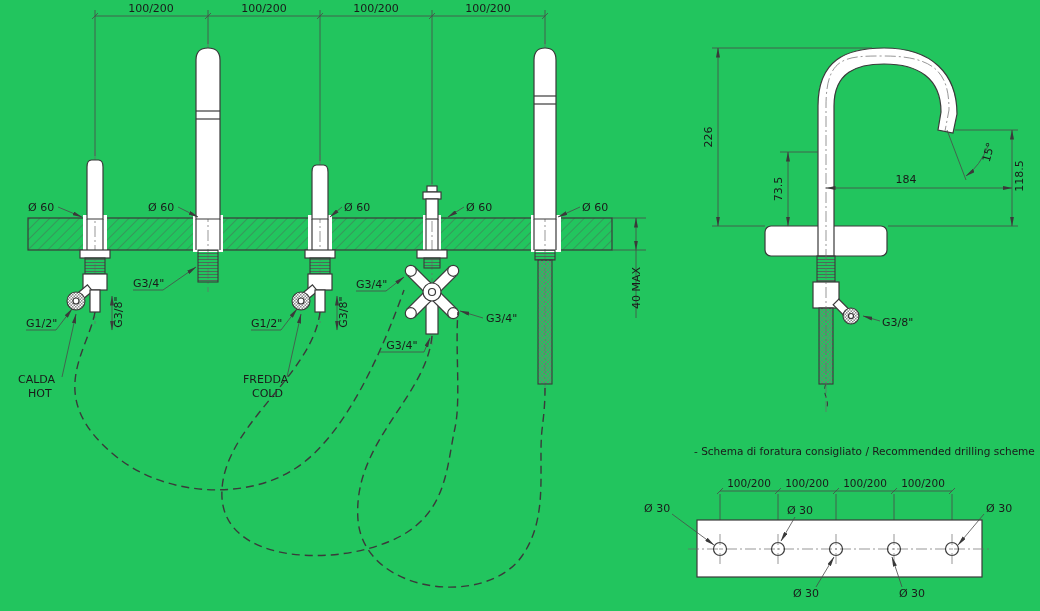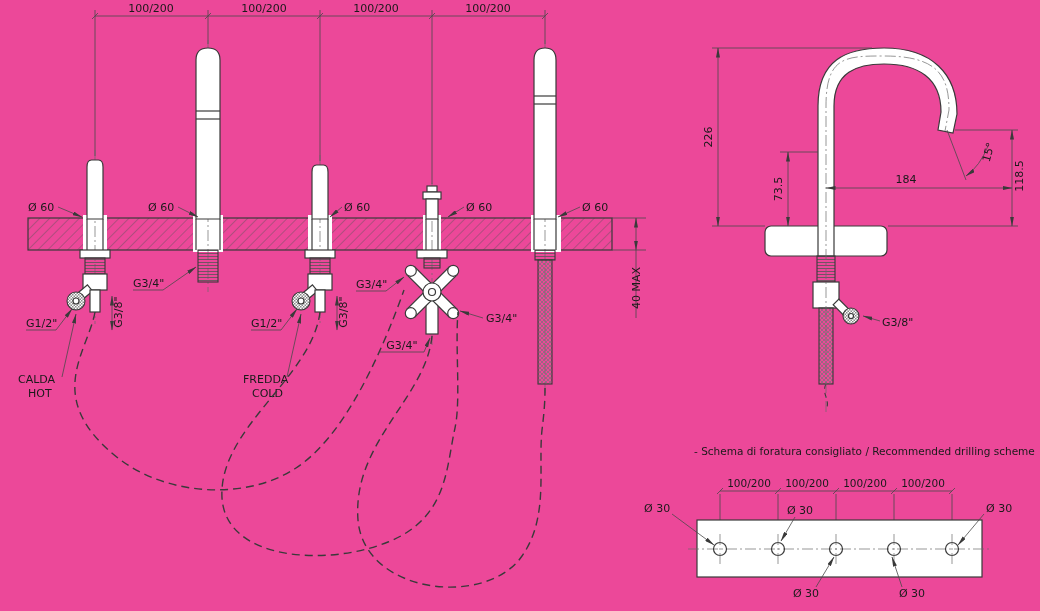--- a/index.html
+++ b/index.html
@@ -1,16 +1,16 @@
 <!DOCTYPE html>
 <html><head>
 <meta charset="utf-8">
 <style>
   html,body{margin:0;padding:0;background:#fff;}
-  .canvas{width:1040px;height:611px;background:#ec4899;overflow:hidden;}
+  .canvas{width:1040px;height:611px;background:#22c55e;overflow:hidden;}
   svg{display:block;}
   .ol{fill:#fff;stroke:#3a3a3a;stroke-width:1.2;}
   .olh{stroke:#3a3a3a;stroke-width:1.1;}
   .ln{stroke:#3a3a3a;stroke-width:1.2;fill:none;}
   .thin{stroke:#4a4a4a;stroke-width:0.8;fill:none;}
   .cl{stroke:#6a6a6a;stroke-width:0.7;fill:none;stroke-dasharray:11 3 2 3;}
   .hose{stroke:#3a3a3a;stroke-width:1.4;fill:none;stroke-dasharray:8 5;}
   .hose2{stroke:#3a3a3a;stroke-width:1.1;fill:none;stroke-dasharray:5 4;}
   text{font-family:"DejaVu Sans","Liberation Sans",sans-serif;font-size:11px;fill:#1a1a1a;}
   .t10{font-size:10.5px;}

